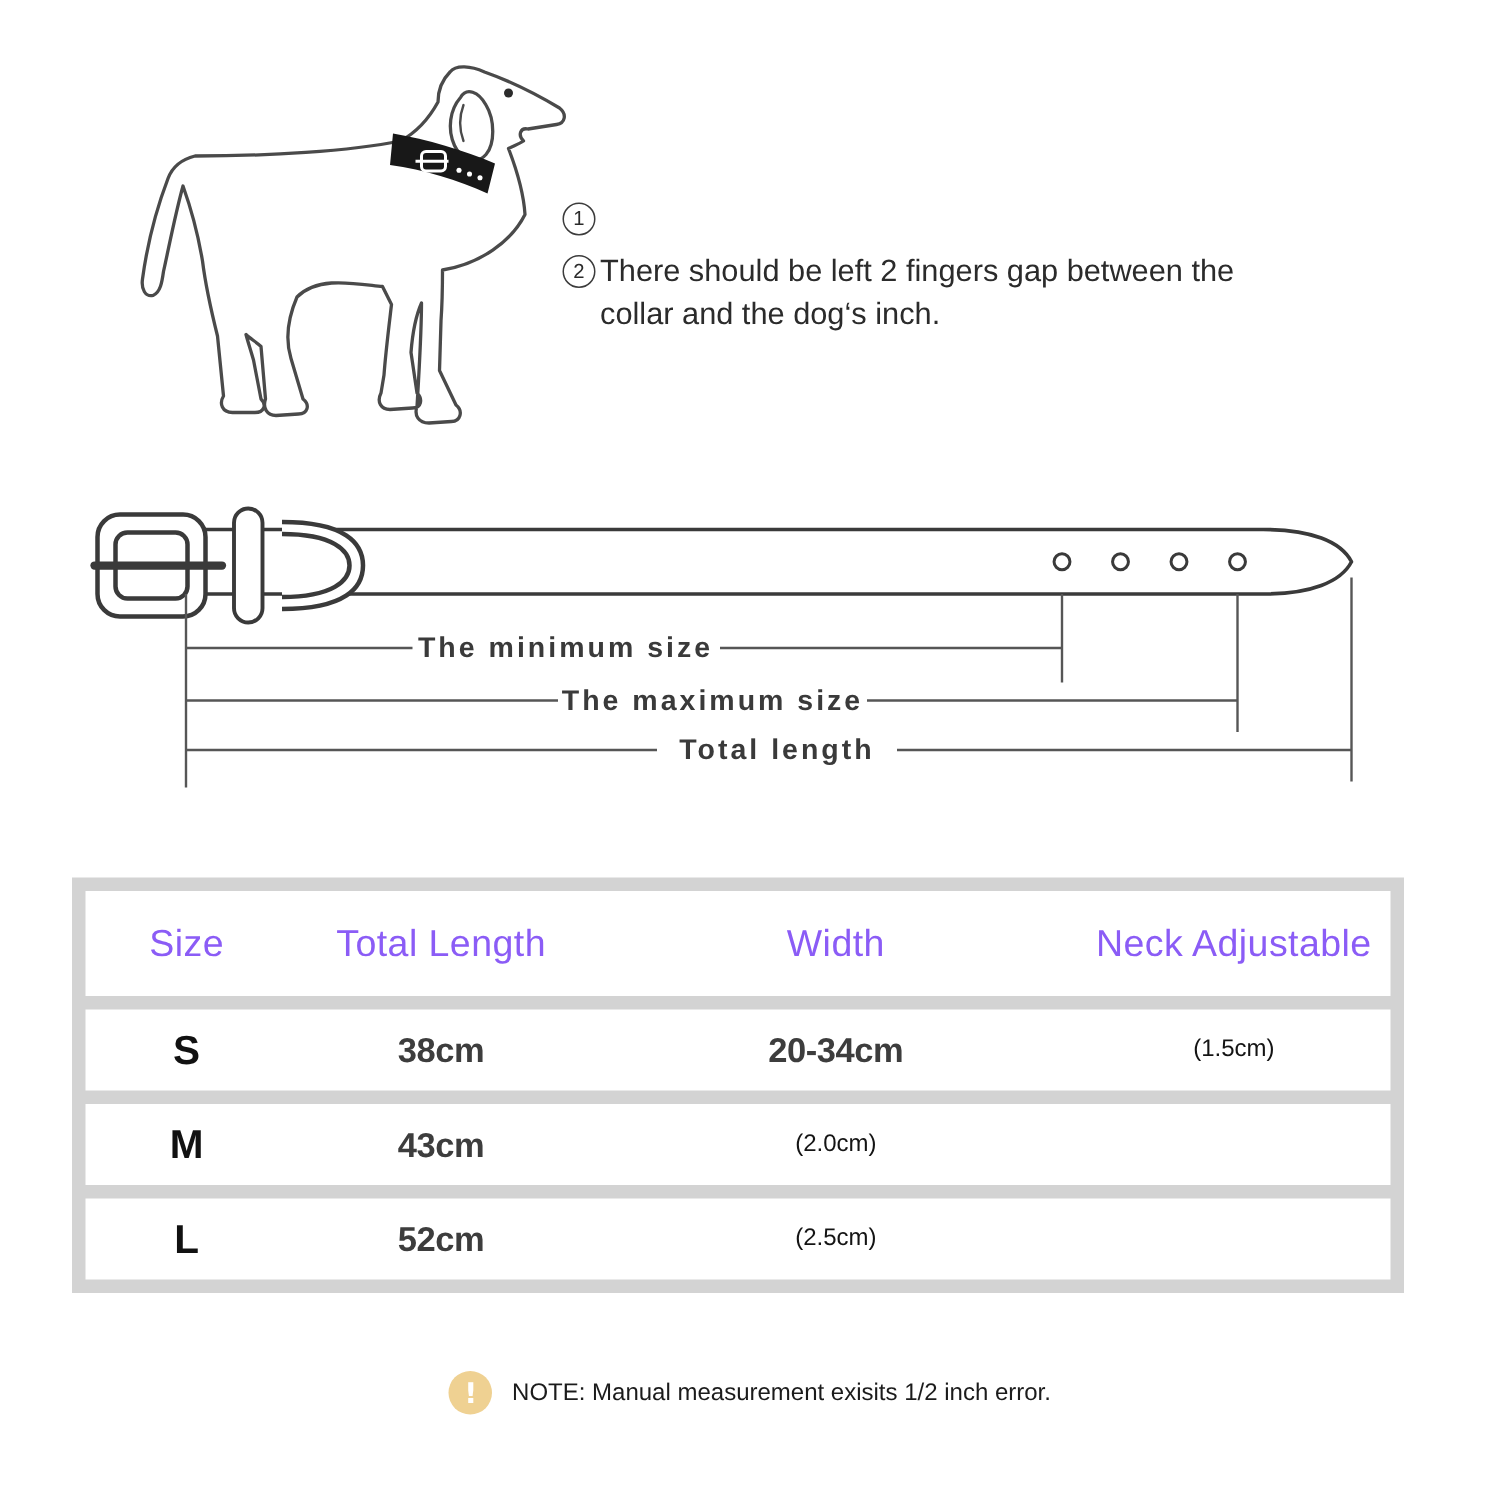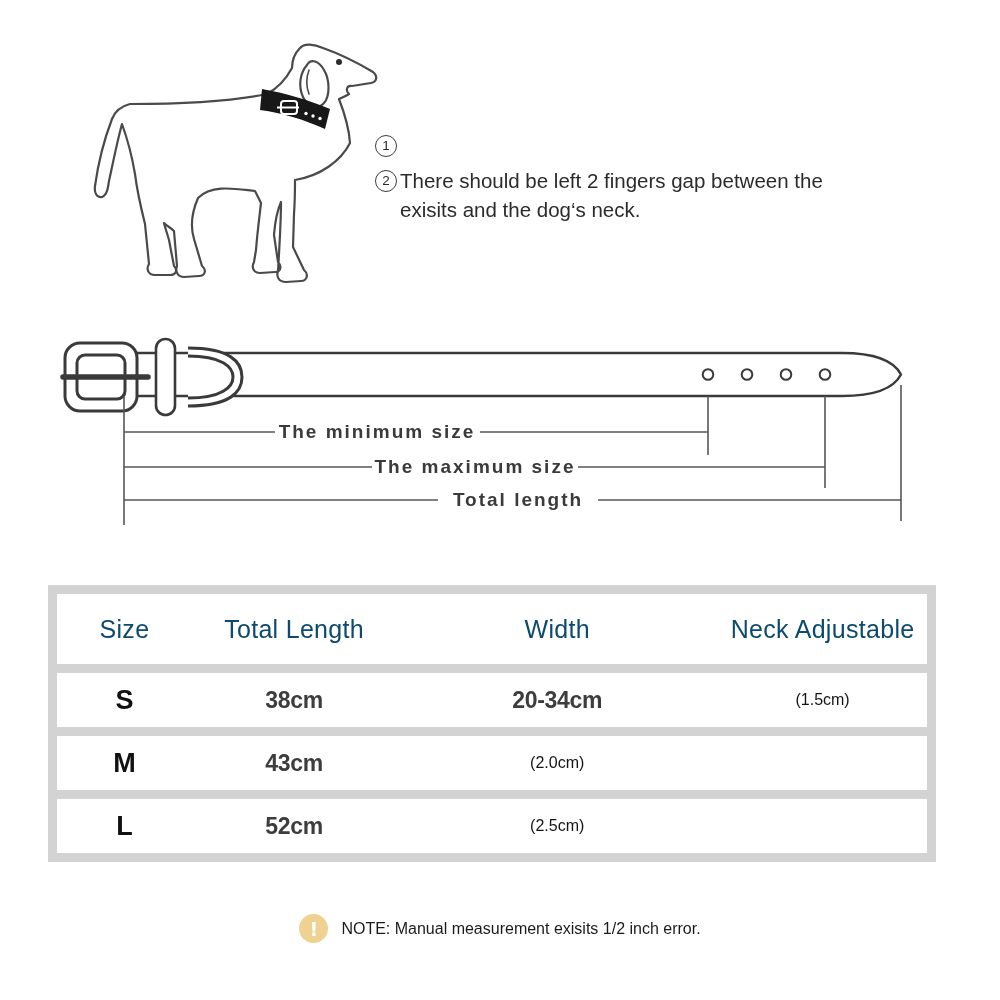--- a/index.html
+++ b/index.html
@@ -28,21 +28,21 @@
   }
 
   
   .size-table{
     position:absolute;left:48px;top:585px;width:888px;box-sizing:border-box;
     background:#d3d3d3;padding:9px;display:flex;flex-direction:column;gap:9px;
   }
   .trow{background:#ffffff;display:grid;grid-template-columns:15.5% 23.5% 37% 24%;height:54px;}
   .trow.thead{height:70px;}
   .cell{display:flex;align-items:center;justify-content:center;}
-  .cell.h{font-size:25px;color:#0c4a6e;letter-spacing:0.3px;}
+  .cell.h{font-size:25px;color:#8b5cf6;letter-spacing:0.3px;}
   .cell.size-val{font-size:27px;font-weight:bold;color:#111;}
   .cell.num-val{font-size:23px;font-weight:bold;color:#3d3d3d;letter-spacing:-0.3px;text-align:center;}
   .cell.width-val{font-size:16px;color:#141414;}
 
   
   .note{position:absolute;left:0;right:0;top:914px;display:flex;align-items:center;justify-content:center;gap:13px;}
   .note-icon{
     width:29px;height:29px;border-radius:50%;background:#efd192;color:#ffffff;
     display:flex;align-items:center;justify-content:center;
     font-size:19px;font-weight:bold;font-family:"DejaVu Sans",sans-serif;
@@ -127,21 +127,21 @@
       </g>
     </g>
   </svg>
 
   <div class="instructions">
     <div class="instr-item">
       <span class="num-circle">1</span>
     </div>
     <div class="instr-item">
       <span class="num-circle">2</span>
-      <div class="instr-text"><span>There should be left 2 fingers gap between the</span><br><span>exisits and the dog‘s neck.</span></div>
+      <div class="instr-text"><span>There should be left 2 fingers gap between the</span><br><span>collar and the dog‘s inch.</span></div>
     </div>
   </div>
 
   <svg class="belt-svg" width="865" height="200" viewBox="0 0 865 200">
 
     <path d="M 58 18 L 782 18 C 814 18 834 26 841 39.5 C 834 53 814 61 782 61 L 58 61 Z" fill="#ffffff" stroke="#3a3a3a" stroke-width="2.4" stroke-linejoin="round"></path>
 
     <g fill="#ffffff" stroke="#3a3a3a" stroke-width="2">
       <circle cx="648" cy="39.5" r="5.3"></circle>
       <circle cx="687" cy="39.5" r="5.3"></circle>

